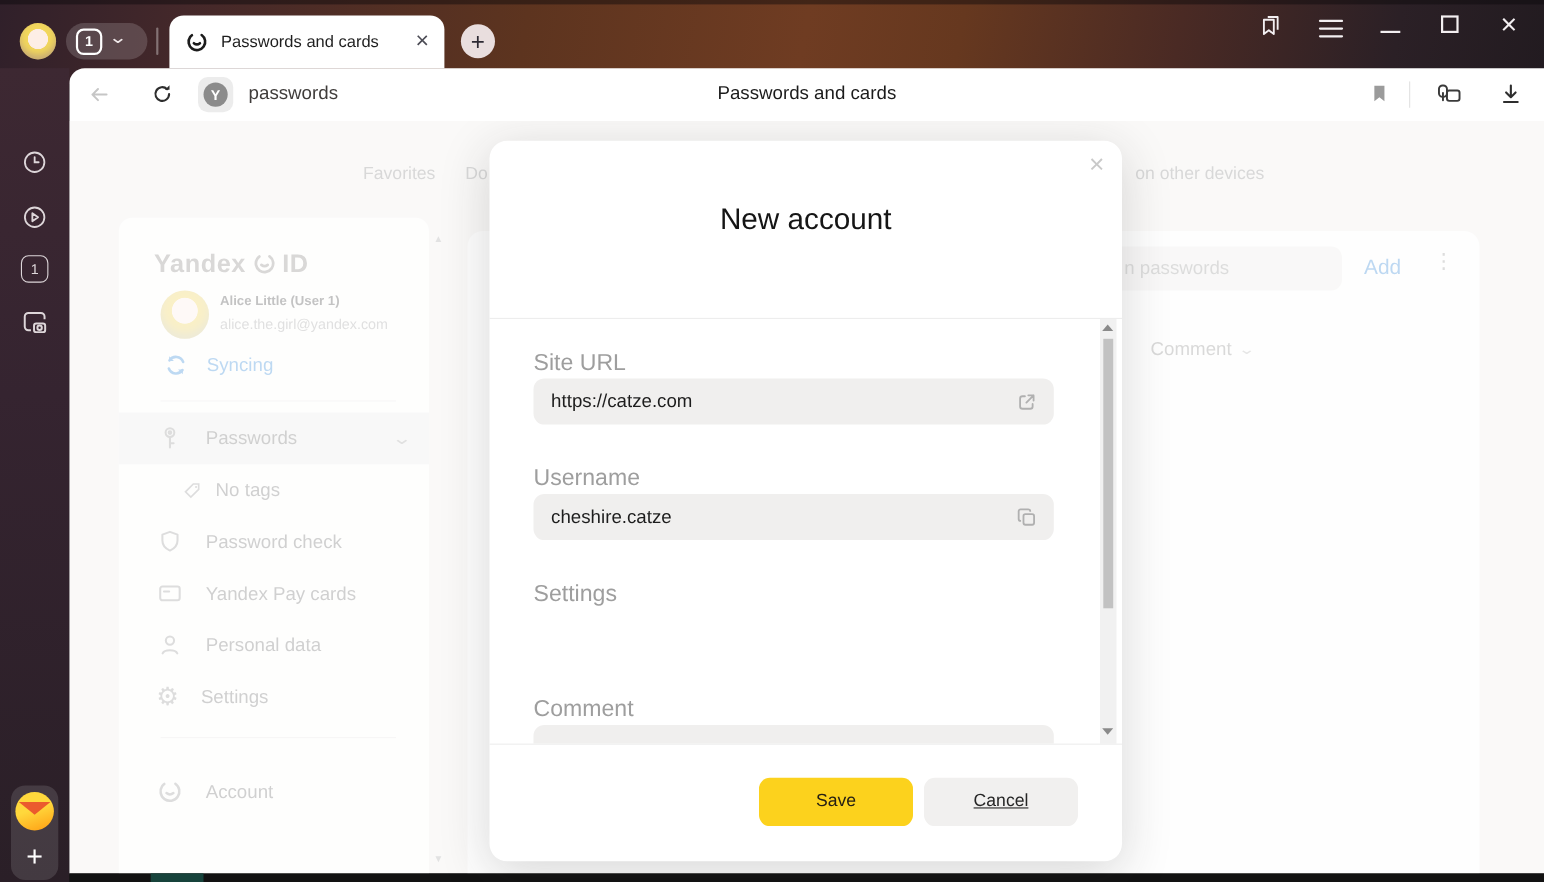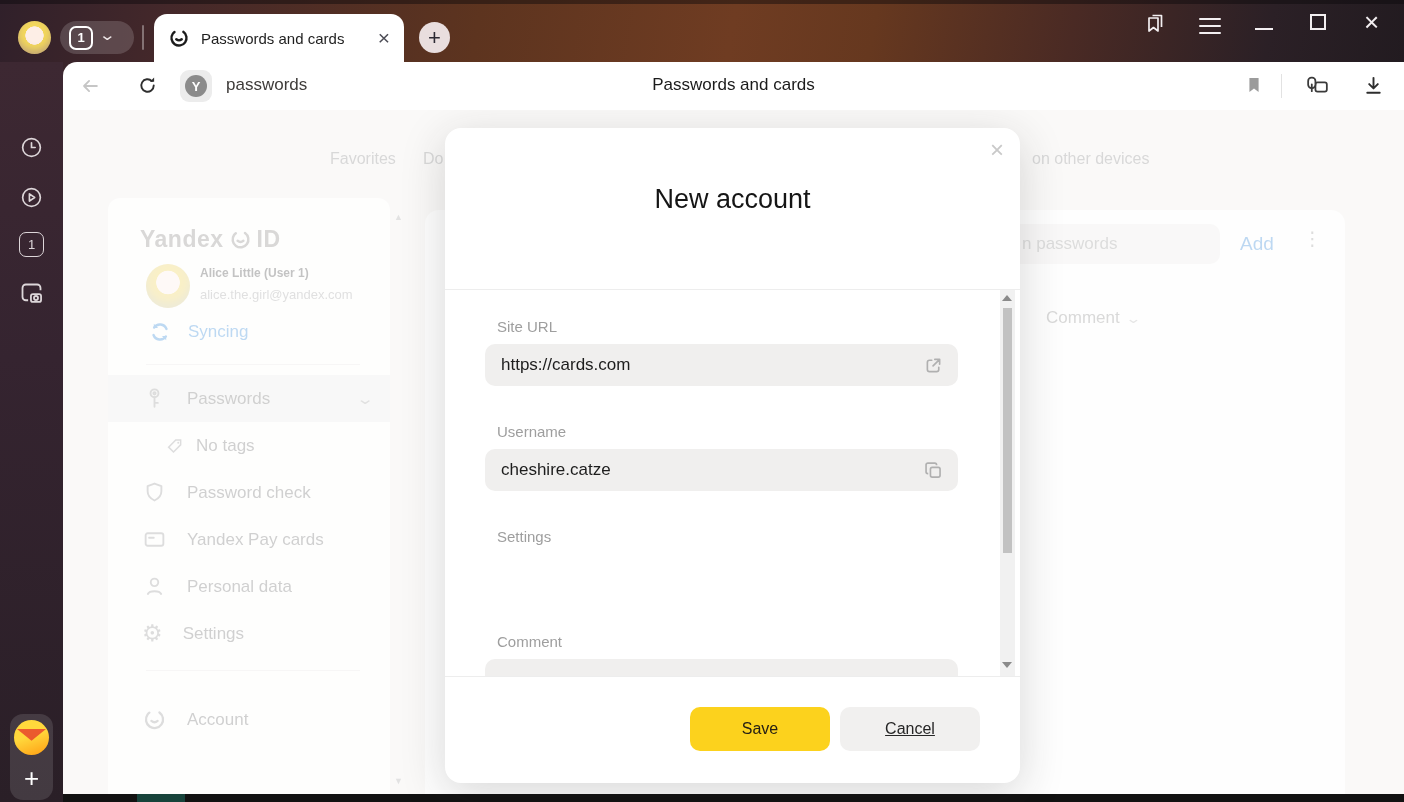--- a/index.html
+++ b/index.html
@@ -81,21 +81,21 @@
   .desk-strip { left:63px; top:794px; width:1341px; height:8px; background:#121212; z-index:7; }
   .desk-teal { left:137px; top:794px; width:48px; height:8px; background:#17433b; z-index:8; }
 
   
   .modal { left:445px; top:128px; width:575px; height:655px; background:#fff; border-radius:16px;
     box-shadow:0 10px 45px rgba(40,40,40,0.18); z-index:10; }
   .modal-close { right:16px; top:8px; position:absolute; font-size:24px; color:#c9c9c9; font-weight:300; }
   .modal-title { left:0; top:56px; width:575px; text-align:center; font-size:27px; color:#151515; }
   .modal-divider { left:0; width:575px; height:1px; background:#ededed; }
   .modal-scroll { left:0; top:162px; width:575px; height:386px; overflow:hidden; }
-  .fld-label { left:52px; font-size:15px; color:#9e9e9e; position:absolute; }
+  .fld-label { left:40px; font-size:21px; color:#9e9e9e; position:absolute; }
   .fld-input { left:40px; width:473px; height:42px; background:#f0efee; border-radius:10px; position:absolute;
     display:flex; align-items:center; padding:0 14px 0 16px; font-size:17px; color:#1d1d1d; }
   .fld-input.pwd { background:#e5e4e3; font-family:"DejaVu Sans Mono","Liberation Mono",monospace; color:#2a2a2a; }
   .fld-icons { margin-left:auto; display:flex; gap:14px; align-items:center; color:#b0b0b0; }
   .mscroll-track { left:555px; top:162px; width:15px; height:386px; background:#f1f1f1; position:absolute; }
   .mscroll-thumb { left:3px; top:18px; width:9px; height:245px; background:#c2c2c2; position:absolute; }
   .tri-up { width:0; height:0; border-left:5px solid transparent; border-right:5px solid transparent; border-bottom:6px solid #8a8a8a; }
   .tri-down { width:0; height:0; border-left:5px solid transparent; border-right:5px solid transparent; border-top:6px solid #8a8a8a; }
   .btn { position:absolute; width:140px; height:44px; border-radius:10px; border:none; font-size:16px;
     display:flex; align-items:center; justify-content:center; font-family:inherit; }
@@ -230,21 +230,21 @@
 <div class="abs desk-teal"></div>
 
 <div class="abs modal">
   <span class="modal-close">×</span>
   <div class="abs modal-title">New account</div>
   <div class="abs modal-divider" style="top:161px"></div>
 
   <div class="abs modal-scroll">
     <div class="fld-label" style="top:28px">Site URL</div>
     <div class="fld-input" style="top:54px">
-      <span>https://cards.com</span>
+      <span>https://catze.com</span>
       <span class="fld-icons">
         <span>
           <svg width="21" height="21" viewBox="0 0 24 24" fill="none" stroke="currentColor" stroke-width="1.9" stroke-linecap="round" stroke-linejoin="round">
             <path d="M10 6H7.5A2.5 2.5 0 0 0 5 8.5v8A2.5 2.5 0 0 0 7.5 19h8a2.5 2.5 0 0 0 2.5-2.5V14"></path>
             <path d="M13.5 5H19v5.5M19 5l-7.5 7.5"></path>
           </svg>
         </span>
       </span>
     </div>
 

